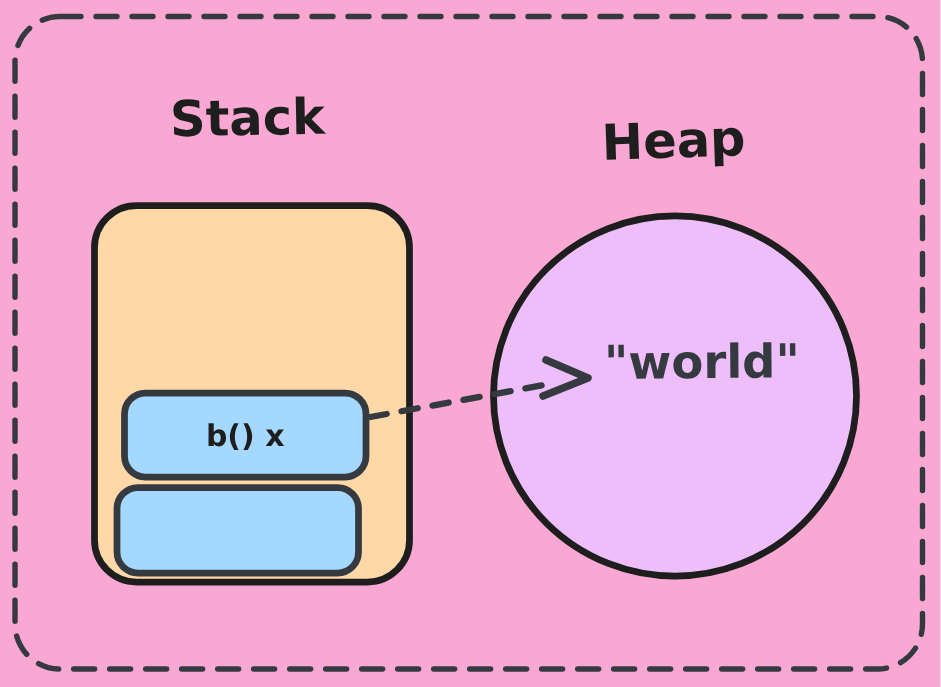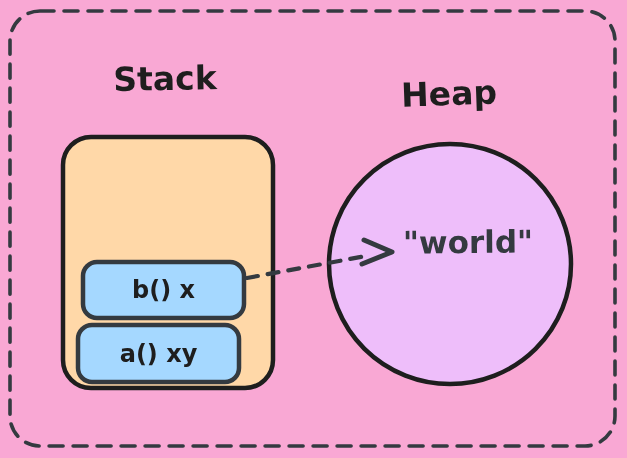--- a/index.html
+++ b/index.html
@@ -28,21 +28,21 @@
     font-weight: bold;
   }
   .region-title {
     font-size: 33px;
     transform: translateX(-50%);
   }
   .frame-label {
     display: flex;
     align-items: center;
     justify-content: center;
-    font-size: 24px;
+    font-size: 20px;
   }
   .heap-value {
     font-size: 31px;
     color: #343a40;
     transform: translateX(-50%) rotate(-0.5deg);
   }
   .tilt-left { transform: translateX(-50%) rotate(-1deg); }
   .tilt-right { transform: translateX(-50%) rotate(-2deg); }
 </style>
 </head>
@@ -64,17 +64,16 @@
     <rect x="83" y="262" width="161" height="56" rx="14" ry="14" stroke-width="4.5" fill="#a5d8ff" stroke="#343a40"></rect>
     <rect x="78" y="325" width="161" height="57" rx="14" ry="14" stroke-width="4.5" fill="#a5d8ff" stroke="#343a40"></rect>
   </svg>
 
   <div class="label region-title tilt-left" style="left:165px; top:62px;">Stack</div>
 
   <div class="label region-title tilt-right" style="left:449px; top:77px;">Heap</div>
 
   <div class="label frame-label" style="left:83px; top:262px; width:161px; height:56px;">b() x</div>
 
-  <div class="label frame-label" style="left:78px; top:325px; width:161px; height:57px;">a() xy</div>
 
   <div class="label heap-value" style="left:468px; top:227px;">"world"</div>
 
 </div>
 
 </body></html>

